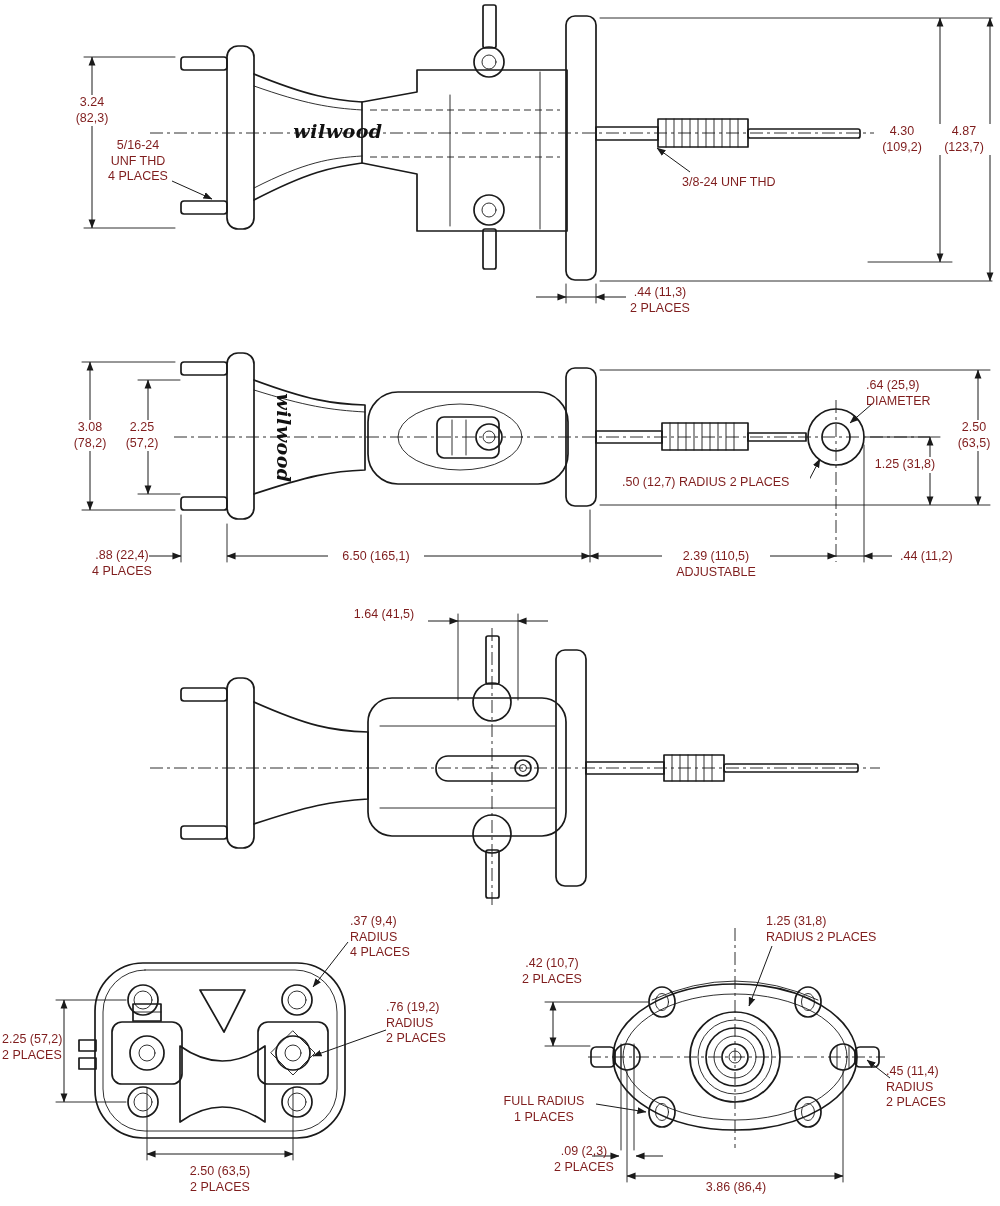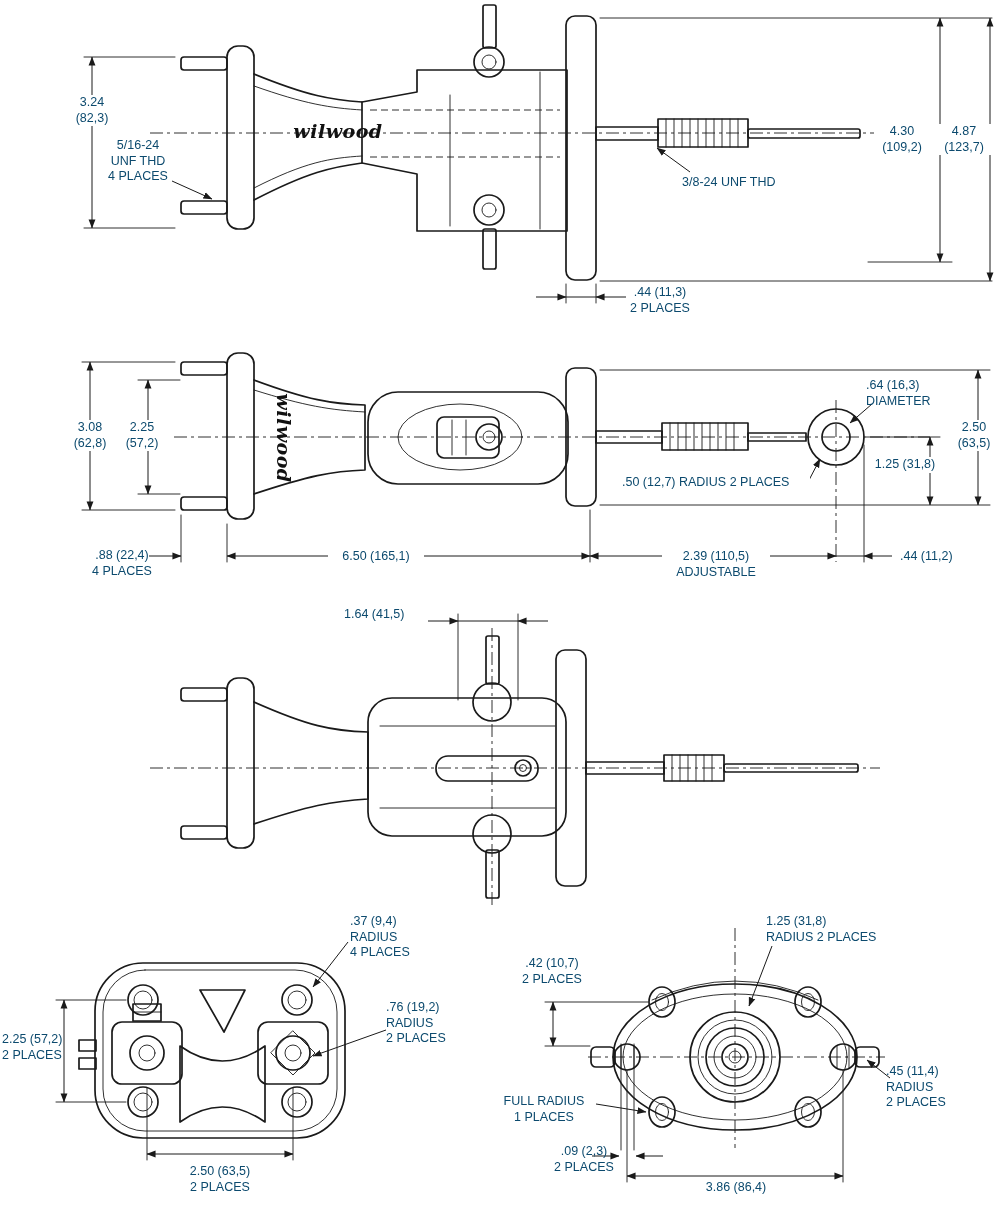--- a/index.html
+++ b/index.html
@@ -4,24 +4,24 @@
 <style>
   html,body{margin:0;padding:0;background:#fff;}
   #stage{position:relative;width:1000px;height:1206px;background:#fff;overflow:hidden;
          font-family:"Liberation Sans",sans-serif;}
   #stage svg{position:absolute;left:0;top:0;}
   .o  {fill:none;stroke:#1a1a1a;stroke-width:1.7;stroke-linecap:round;stroke-linejoin:round;}
   .d  {fill:none;stroke:#1a1a1a;stroke-width:.9;stroke-linecap:round;}
   .c  {fill:none;stroke:#1a1a1a;stroke-width:.9;stroke-dasharray:13 4 3 4;}
   .hd {fill:none;stroke:#1a1a1a;stroke-width:.9;stroke-dasharray:7 4;}
   .dim{fill:none;stroke:#1a1a1a;stroke-width:1;}
-  .lbl{position:absolute;font-size:12.5px;line-height:1.25;color:#0c4a6e;
+  .lbl{position:absolute;font-size:12.5px;line-height:1.25;color:#7f1d1d;
        white-space:pre-line;}
   .ctr{text-align:center;}
-  .rgt{text-align:left;}
+  .rgt{text-align:center;}
   .bg {background:#fff;padding:0 2px;}
   .logo{position:absolute;font-family:"DejaVu Serif",serif;font-style:italic;font-weight:700;
         font-size:19px;color:#111;letter-spacing:.5px;text-align:center;}
   .logo-vert{transform:rotate(90deg);transform-origin:center;}
 </style>
 </head>
 <body>
 
 <div id="stage">
 
@@ -271,24 +271,24 @@
 <div class="lbl" style="left:682px;top:175px;width:130px">3/8-24 UNF THD</div>
 <div class="lbl ctr bg" style="left:874px;top:124px;width:52px">4.30
 (109,2)</div>
 <div class="lbl ctr bg" style="left:936px;top:124px;width:52px">4.87
 (123,7)</div>
 <div class="lbl ctr" style="left:608px;top:285px;width:104px">.44 (11,3)
 2 PLACES</div>
 <div class="logo" style="left:286px;top:120px;width:104px">wilwood</div>
 
 <div class="lbl ctr bg" style="left:62px;top:420px;width:52px">3.08
-(62,8)</div>
+(78,2)</div>
 <div class="lbl ctr bg" style="left:114px;top:420px;width:52px">2.25
 (57,2)</div>
-<div class="lbl" style="left:866px;top:378px;width:100px">.64 (16,3)
+<div class="lbl" style="left:866px;top:378px;width:100px">.64 (25,9)
 DIAMETER</div>
 <div class="lbl ctr bg" style="left:946px;top:420px;width:52px">2.50
 (63,5)</div>
 <div class="lbl ctr bg" style="left:866px;top:457px;width:74px">1.25 (31,8)</div>
 <div class="lbl bg" style="left:620px;top:475px;width:186px">.50 (12,7) RADIUS 2 PLACES</div>
 <div class="lbl ctr" style="left:76px;top:548px;width:92px">.88 (22,4)
 4 PLACES</div>
 <div class="lbl ctr bg" style="left:328px;top:549px;width:92px">6.50 (165,1)</div>
 <div class="lbl ctr bg" style="left:662px;top:549px;width:104px">2.39 (110,5)
 ADJUSTABLE</div>

